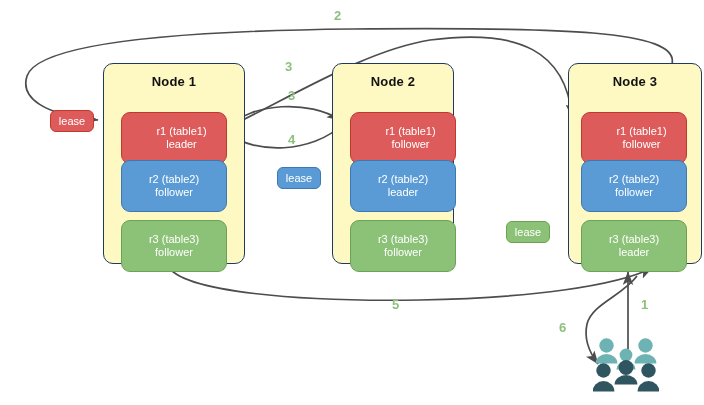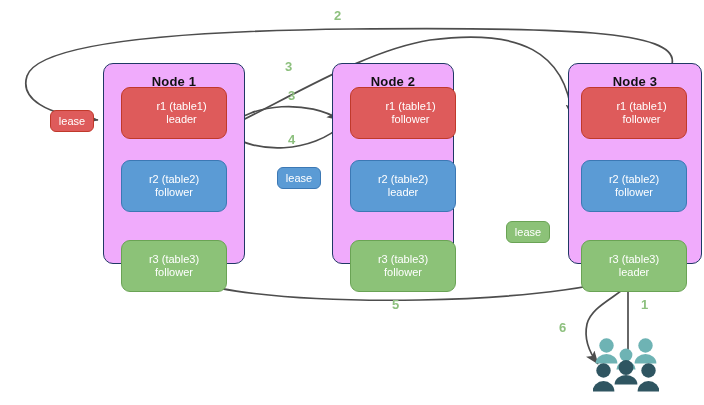--- a/index.html
+++ b/index.html
@@ -7,21 +7,21 @@
     width:704px;height:405px;
     background:#ffffff;
     font-family:"Liberation Sans", sans-serif;
     overflow:hidden;
   }
   #stage{position:relative;width:704px;height:405px;}
 
   
   .node{
     position:absolute;
-    background:#f0abfc;
+    background:#fef9c3;
     border:1.6px solid #1F3864;
     border-radius:10px;
     box-sizing:border-box;
   }
   .node-title{
     position:absolute;
     left:0;right:0;top:10px;
     text-align:center;
     font-size:13px;
     font-weight:bold;
@@ -46,23 +46,23 @@
     line-height:13.5px;
     text-align:center;
     border-width:1.6px;
     border-style:solid;
   }
   .chip span{display:block;}
   .chip.red  {background:#DE5B5B;border-color:#C0392B;}
   .chip.blue {background:#5B9BD5;border-color:#3C78B4;}
   .chip.green{background:#8CC278;border-color:#6AA355;}
 
-  .chip.r1{top:23px;padding-left:15px;}
+  .chip.r1{top:48px;padding-left:15px;}
   .chip.r2{top:96px;}
-  .chip.r3{top:156px;margin-top:20px;}
+  .chip.r3{top:156px;}
 
   
   .lease{
     position:absolute;
     display:flex;
     align-items:center;
     justify-content:center;
     width:44px;height:22px;
     border-radius:6px;
     border-width:1.6px;border-style:solid;

